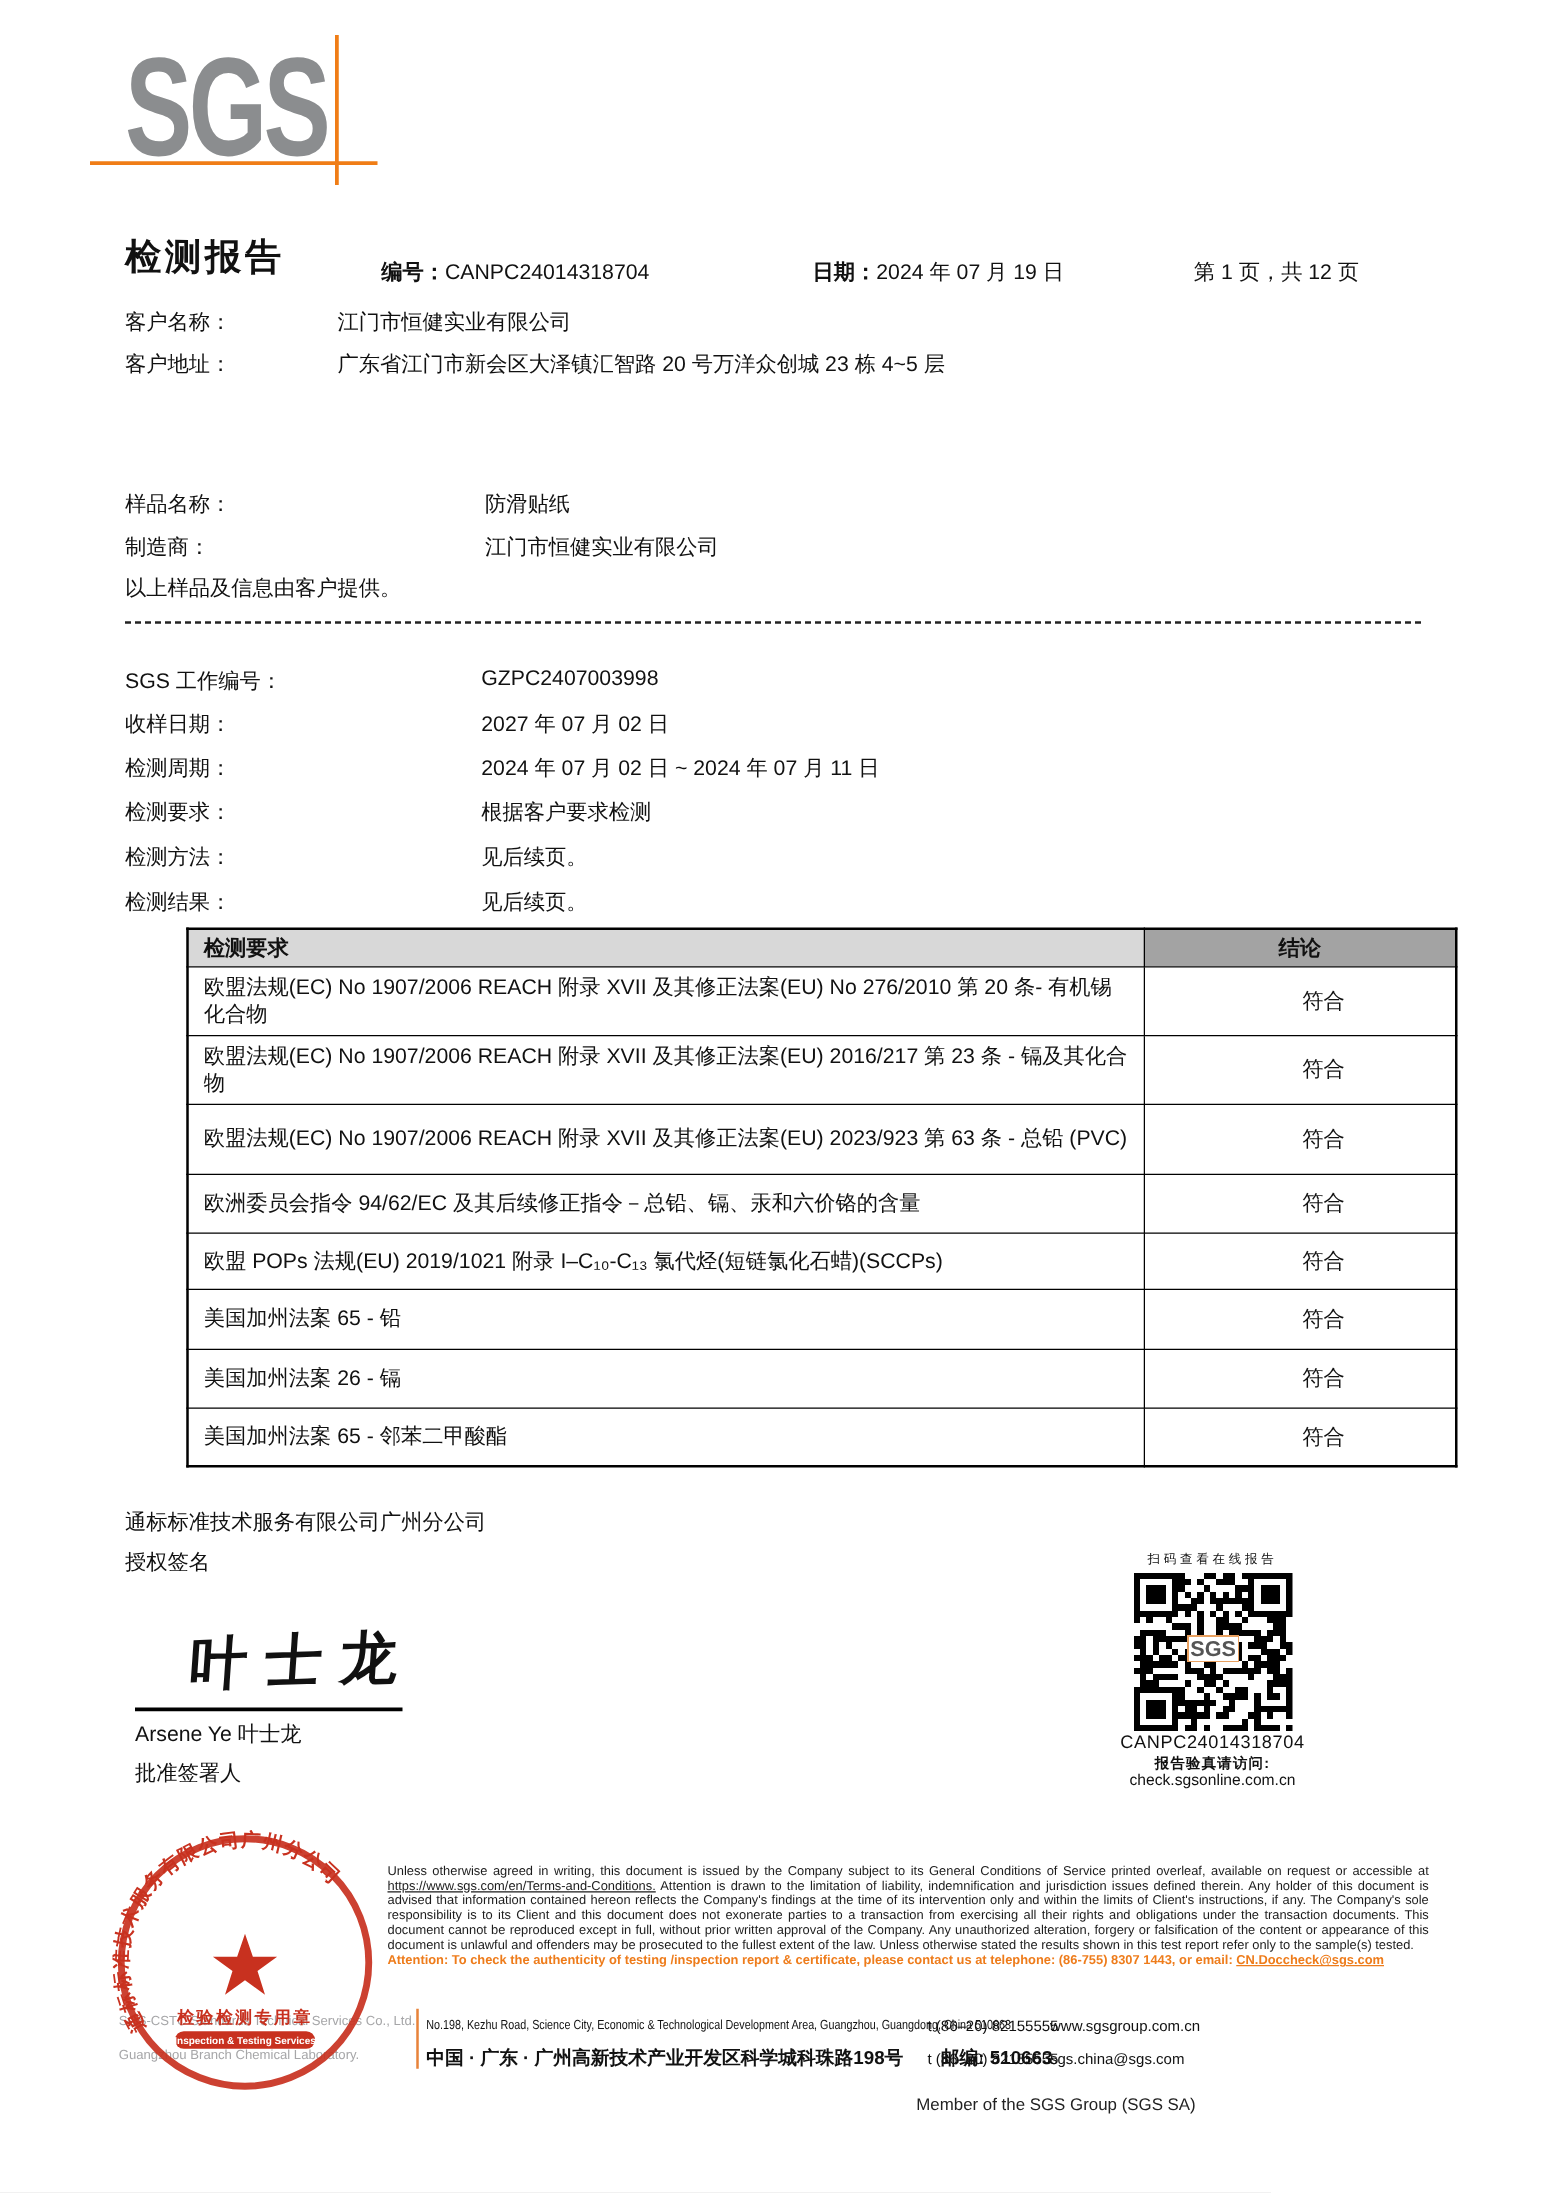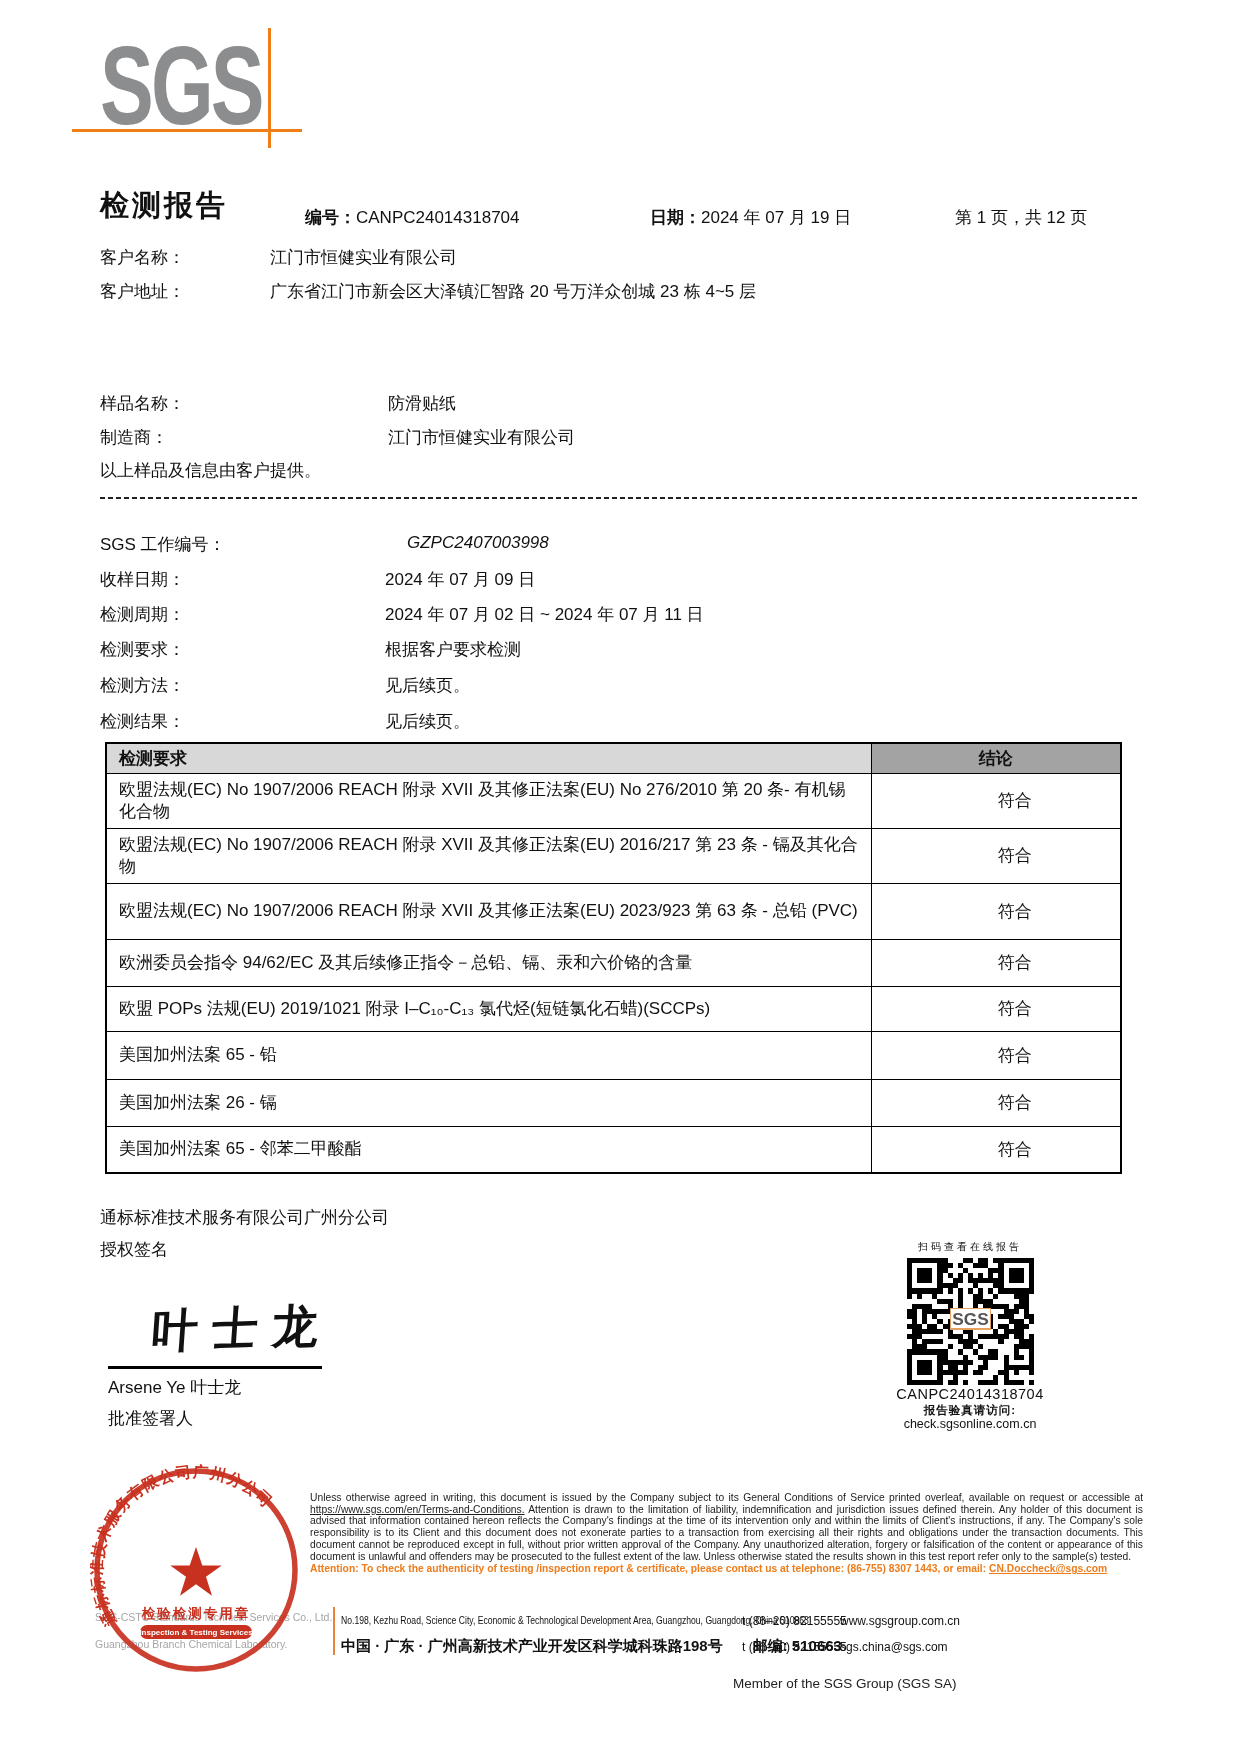--- a/index.html
+++ b/index.html
@@ -12,21 +12,21 @@
   .oline-v{width:3px;background:#f07d16;}
   .oline-h{height:3px;background:#f07d16;}
   
   .doc-title{font-size:29px;font-weight:bold;letter-spacing:3px;}
   .hline{font-size:17px;}
   .hline b{font-weight:bold;}
   .fieldlabel{font-size:17px;}
   .fieldvalue{font-size:17px;}
   .dashsep{height:2px;background:repeating-linear-gradient(90deg,#222 0 5px,transparent 5px 8px);}
   
-  table.results{border-collapse:collapse;table-layout:fixed;width:1015px;}
+  table.results{border-collapse:collapse;table-layout:fixed;width:1015px;margin-left:44px;}
   table.results td,table.results th{border:1.5px solid #000;font-size:17px;vertical-align:middle;}
   table.results{border:2px solid #000;}
   th.req{background:#d8d8d8;text-align:left;padding:2px 12px;font-weight:bold;}
   th.con{background:#a3a3a3;text-align:center;font-weight:bold;}
   td.req{padding:2px 12px;line-height:22px;}
   td.con{text-align:center;padding-left:39px;}
   
   .sig{font-size:46px;font-weight:900;transform:rotate(-2deg) skewX(-6deg);letter-spacing:14px;
        font-family:"DejaVu Serif",serif;}
   .sigline{height:3px;background:#000;}
@@ -67,23 +67,23 @@
 
   <div class="abs fieldlabel" style="left:100px;top:392px;">样品名称：</div>
   <div class="abs fieldvalue" style="left:388px;top:392px;">防滑贴纸</div>
   <div class="abs fieldlabel" style="left:100px;top:426px;">制造商：</div>
   <div class="abs fieldvalue" style="left:388px;top:426px;">江门市恒健实业有限公司</div>
   <div class="abs fieldvalue" style="left:100px;top:459px;">以上样品及信息由客户提供。</div>
 
   <div class="abs dashsep" style="left:100px;top:497px;width:1040px;"></div>
 
   <div class="abs fieldlabel" style="left:100px;top:533px;">SGS 工作编号：</div>
-  <div class="abs fieldvalue" style="left:407px;top:533px;font-style:italic;">GZPC2407003998</div>
+  <div class="abs fieldvalue" style="left:385px;top:533px;">GZPC2407003998</div>
   <div class="abs fieldlabel" style="left:100px;top:568px;">收样日期：</div>
-  <div class="abs fieldvalue" style="left:385px;top:568px;">2024 年 07 月 09 日</div>
+  <div class="abs fieldvalue" style="left:385px;top:568px;">2027 年 07 月 02 日</div>
   <div class="abs fieldlabel" style="left:100px;top:603px;">检测周期：</div>
   <div class="abs fieldvalue" style="left:385px;top:603px;">2024 年 07 月 02 日 ~ 2024 年 07 月 11 日</div>
   <div class="abs fieldlabel" style="left:100px;top:638px;">检测要求：</div>
   <div class="abs fieldvalue" style="left:385px;top:638px;">根据客户要求检测</div>
   <div class="abs fieldlabel" style="left:100px;top:674px;">检测方法：</div>
   <div class="abs fieldvalue" style="left:385px;top:674px;">见后续页。</div>
   <div class="abs fieldlabel" style="left:100px;top:710px;">检测结果：</div>
   <div class="abs fieldvalue" style="left:385px;top:710px;">见后续页。</div>
 
   <table class="results abs" style="left:105px;top:742px;">

